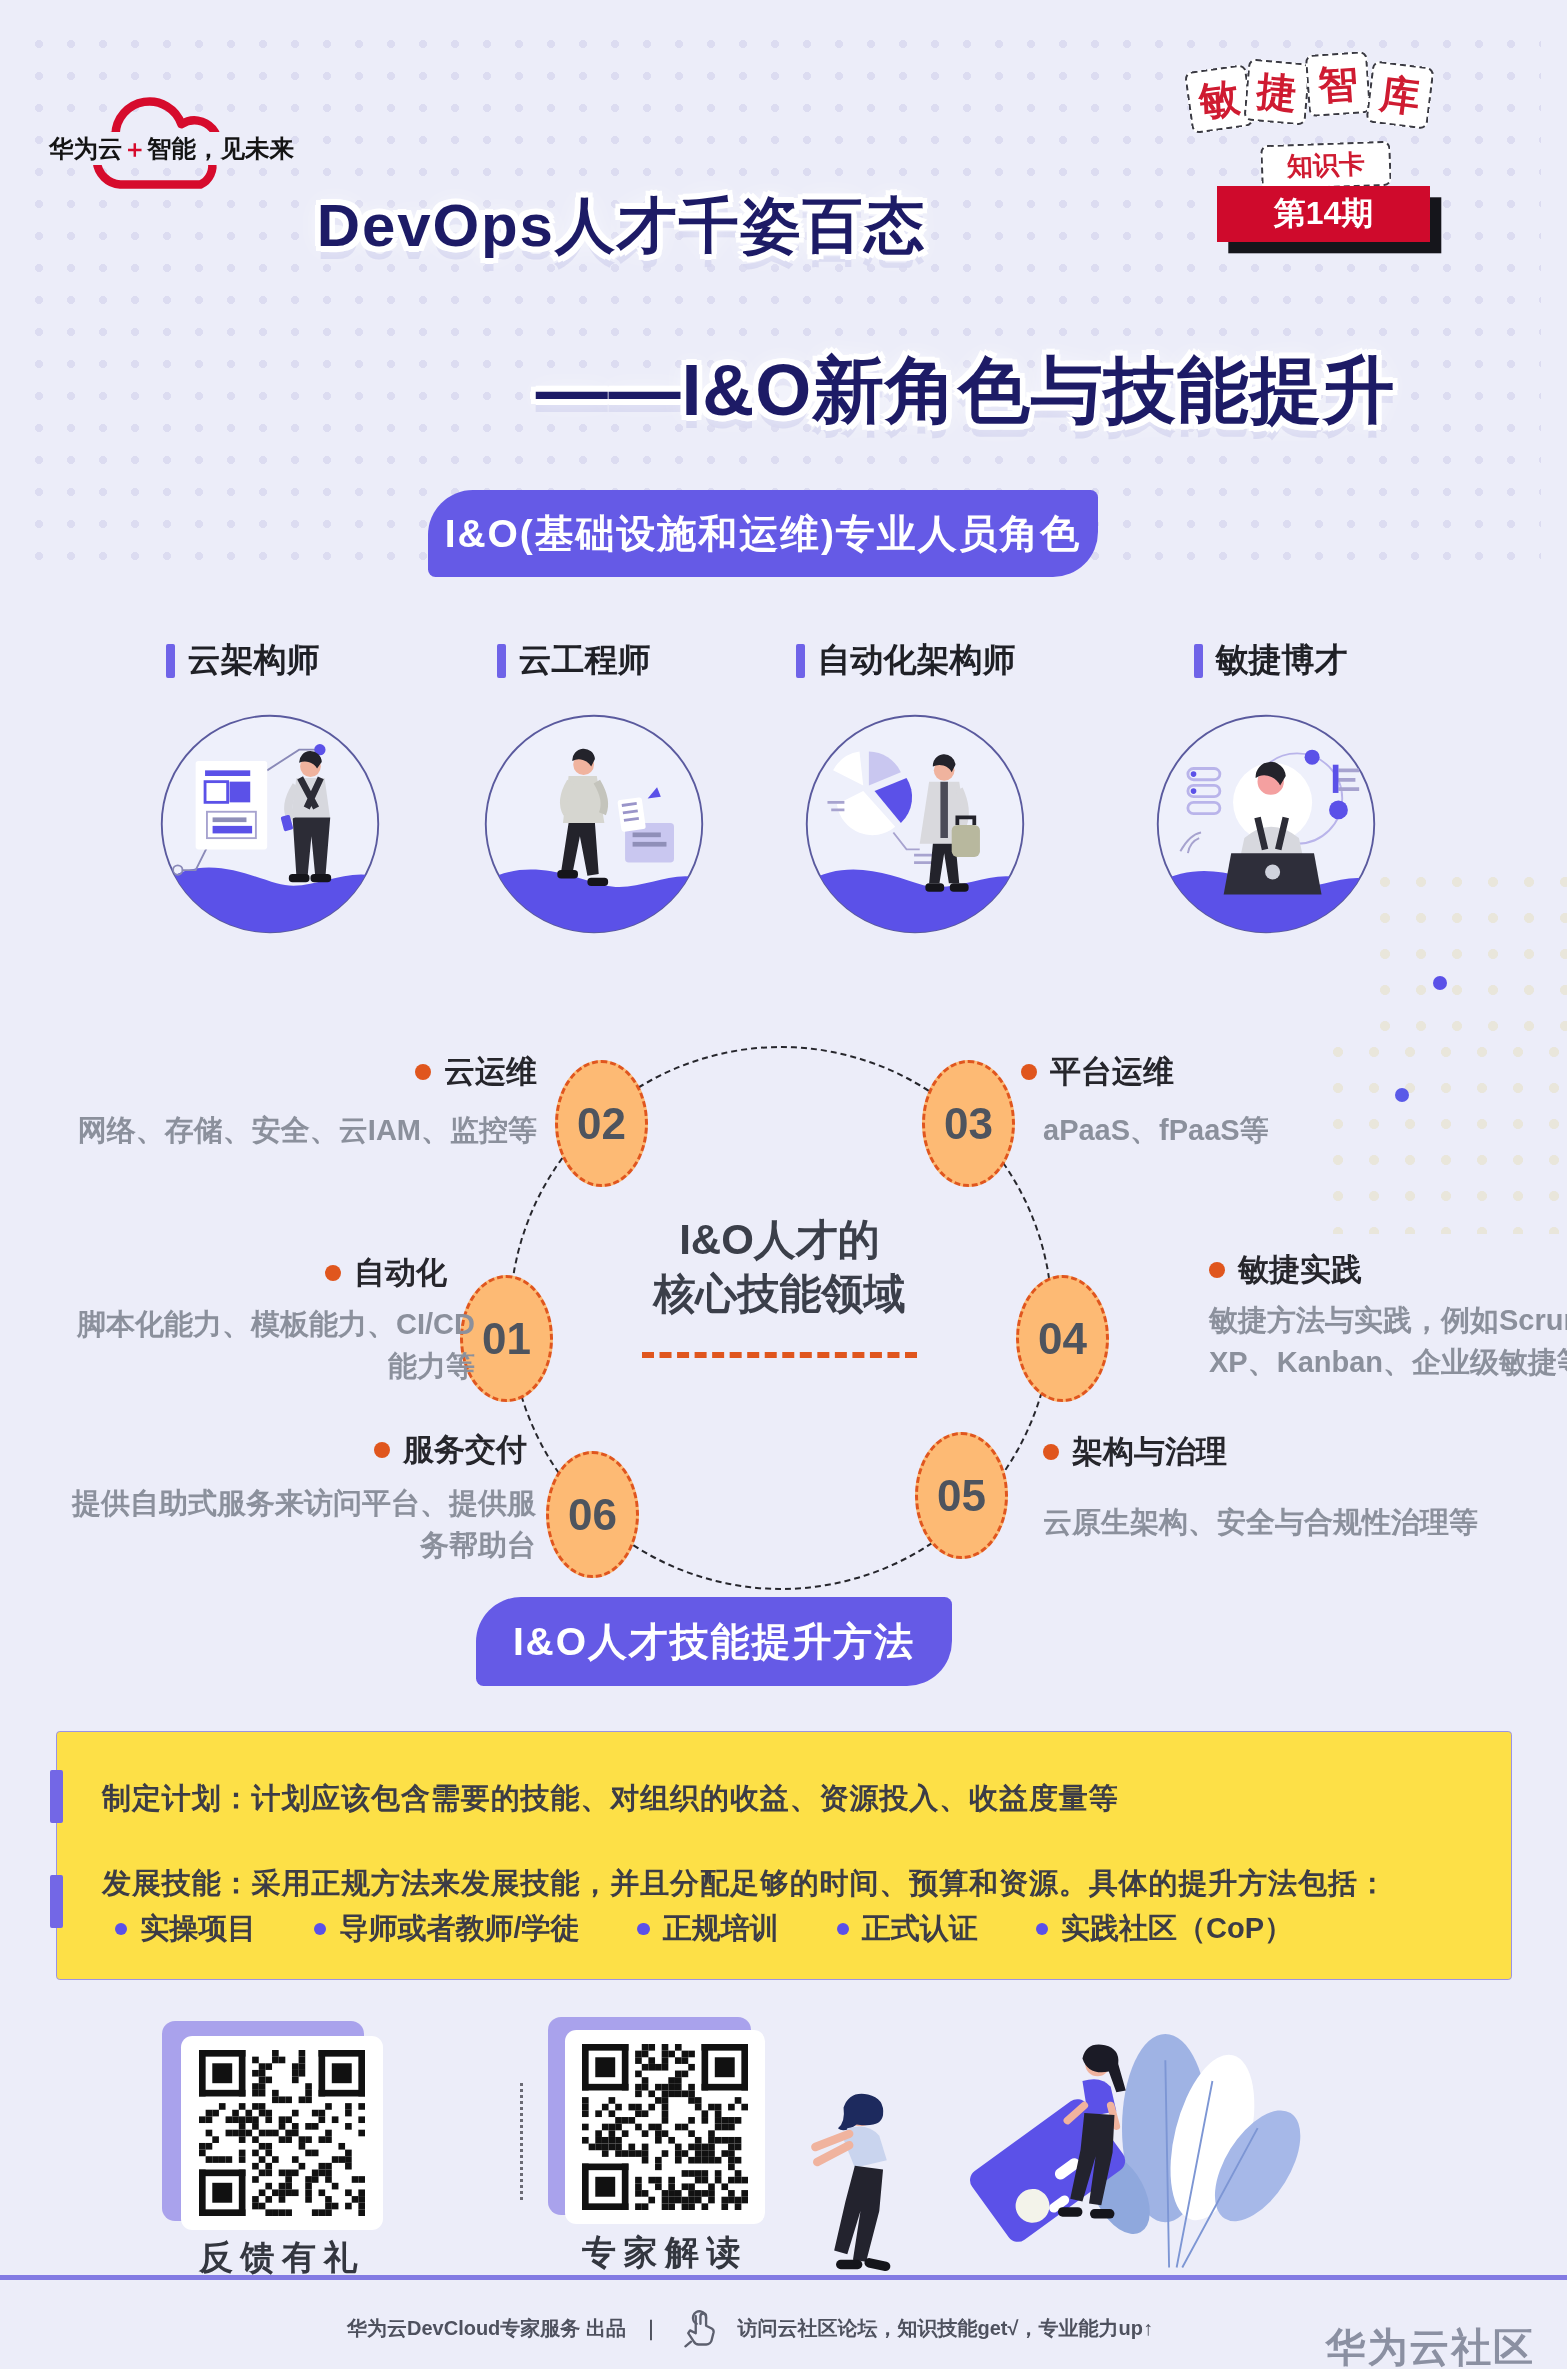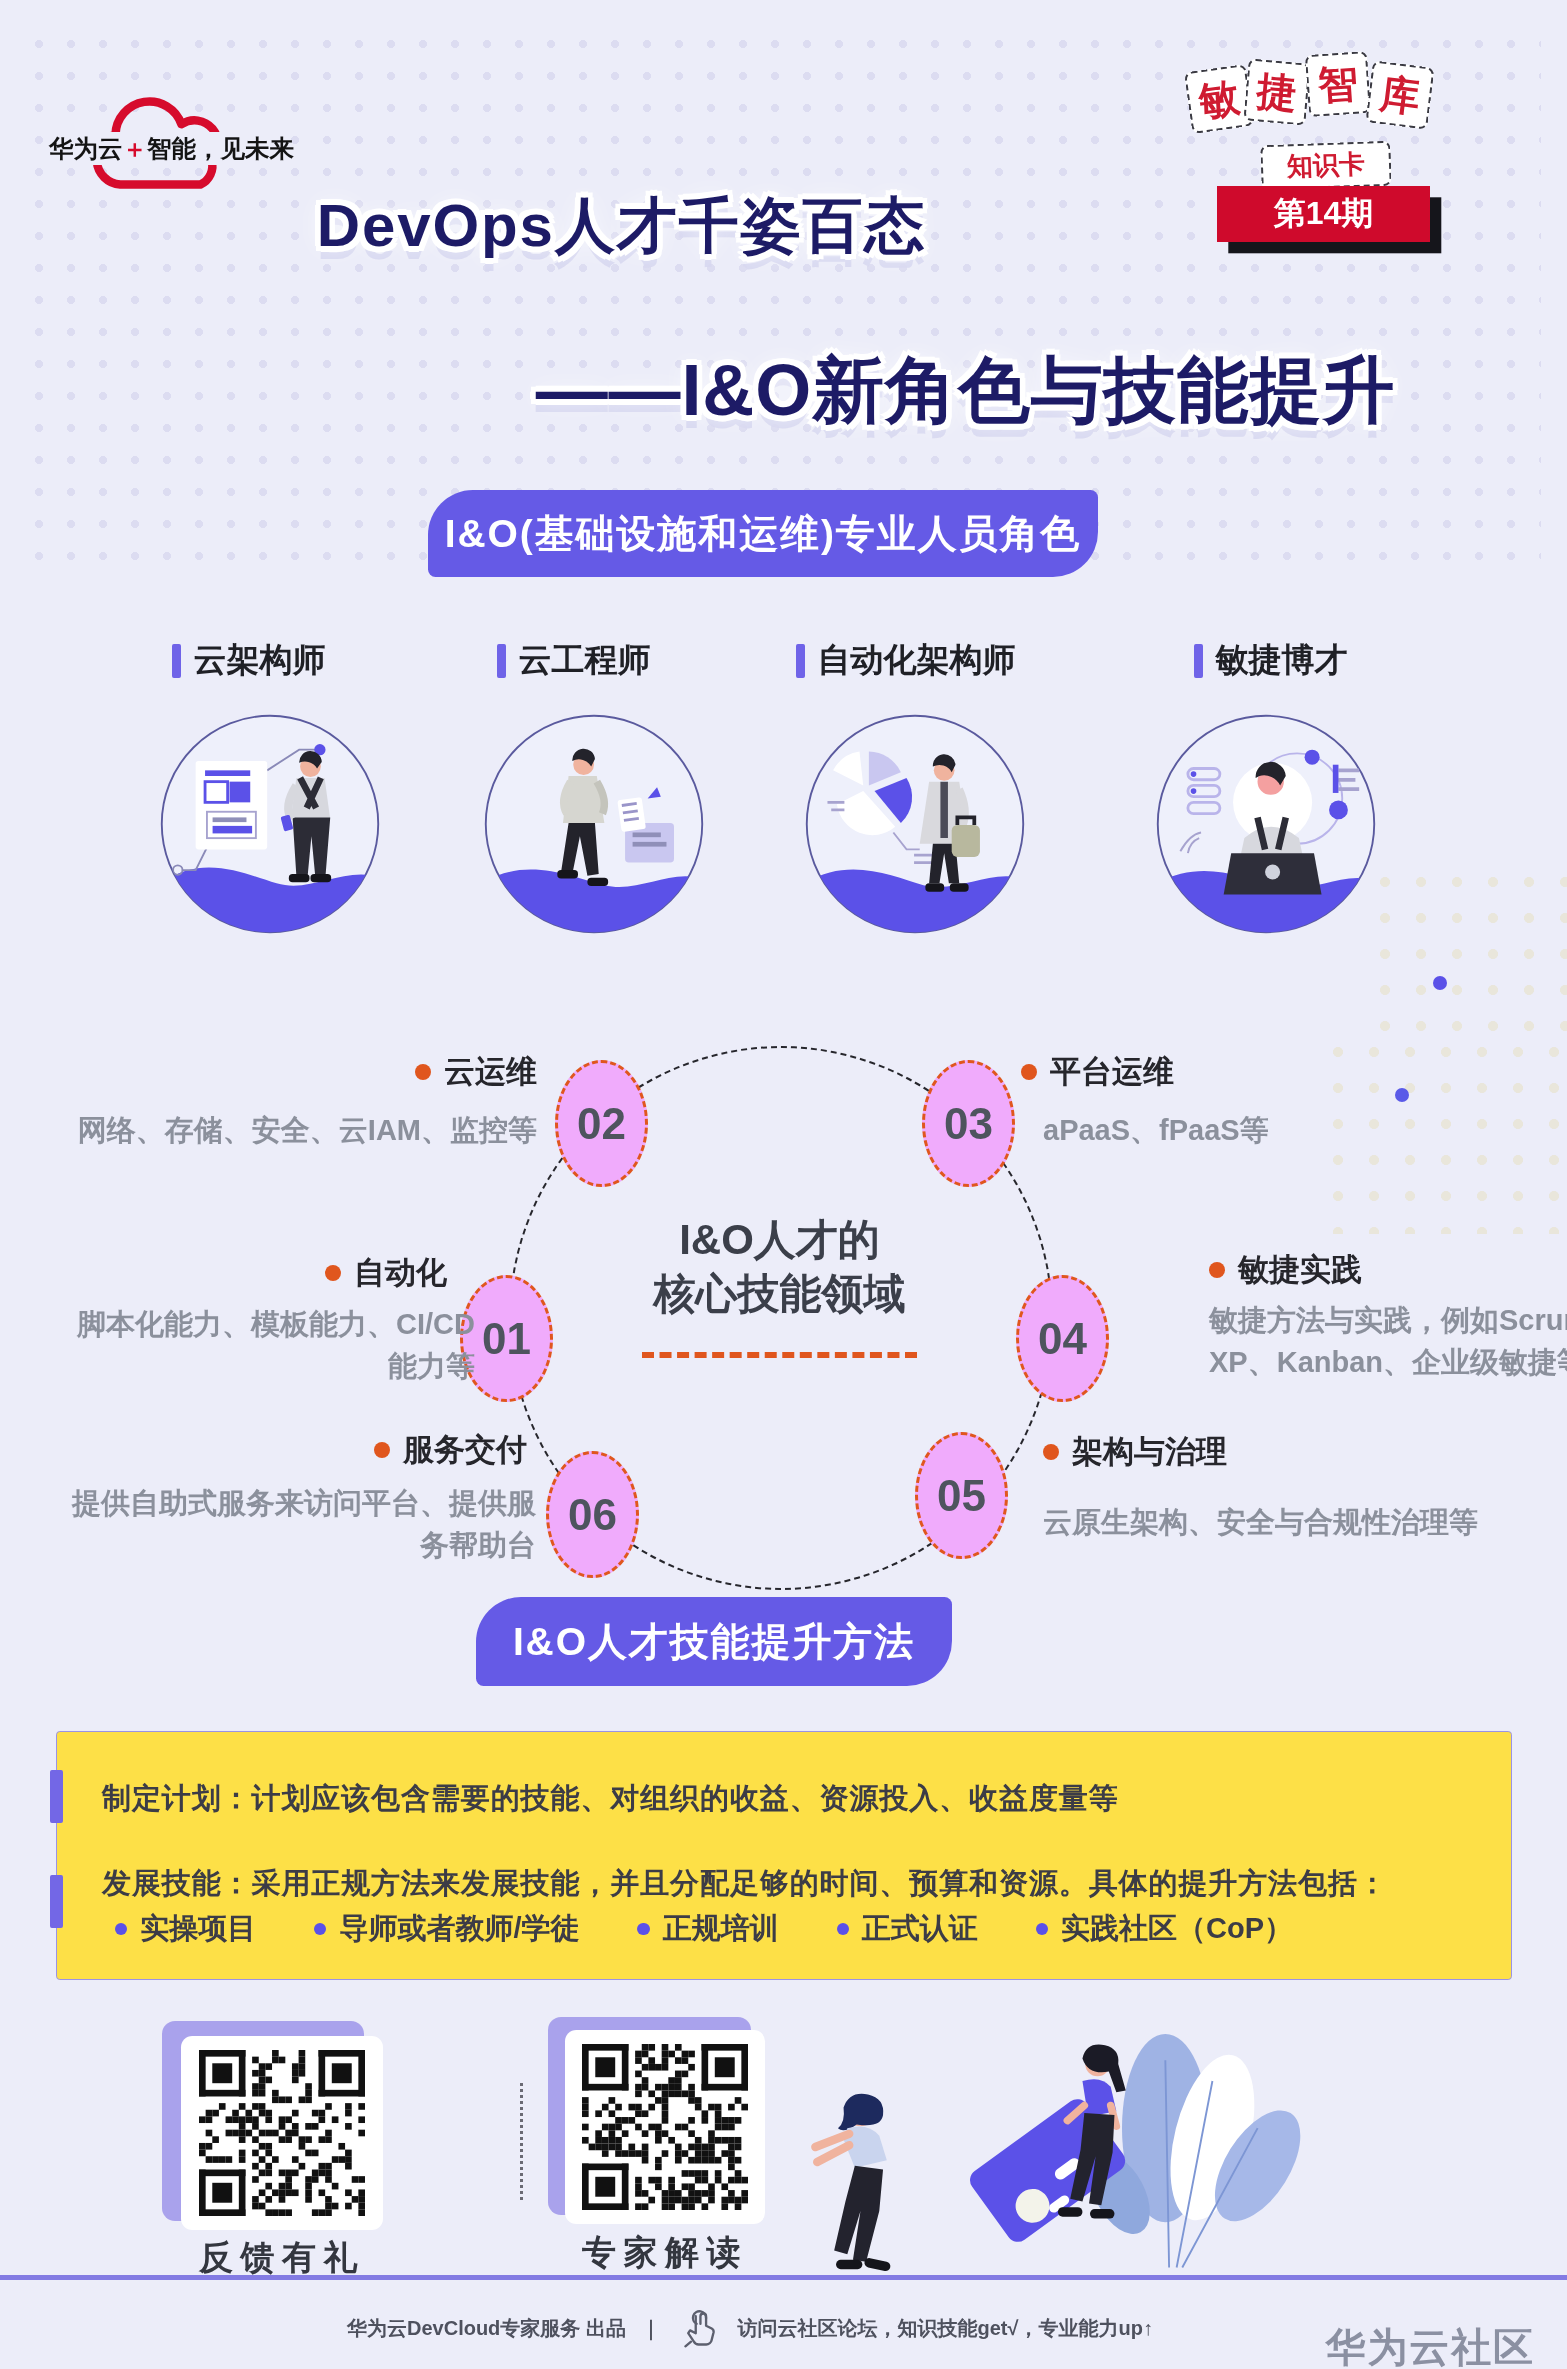--- a/index.html
+++ b/index.html
@@ -34,21 +34,21 @@
 
   
   .role{position:absolute;top:638px;display:flex;align-items:center;gap:13px;font-size:33px;font-weight:900;color:#1f2026;}
   .role-bar{width:8.5px;height:34px;background:#6f63e8;border-radius:1.9px;}
   .circle-ill{position:absolute;top:712px;width:224px;height:224px;}
 
   
   .big-dashed{position:absolute;left:509px;top:1046px;width:540px;height:540px;border:2.8px dashed #26262c;border-radius:50%;}
   .center-text{position:absolute;left:591px;top:1213px;width:377px;text-align:center;font-size:42px;font-weight:900;color:#3b3f4a;white-space:pre-line;line-height:1.28;}
   .center-underline{position:absolute;left:642px;top:1352px;width:275px;border-top:6.6px dashed #e0561e;}
-  .node{position:absolute;width:87px;height:121px;border:3.8px dashed #e0561e;border-radius:50%;background:#f0abfc;display:flex;align-items:center;justify-content:center;font-size:44px;font-weight:700;color:#4e545e;}
+  .node{position:absolute;width:87px;height:121px;border:3.8px dashed #e0561e;border-radius:50%;background:#fdba74;display:flex;align-items:center;justify-content:center;font-size:44px;font-weight:700;color:#4e545e;}
   .node-title{position:absolute;display:flex;align-items:center;gap:13px;font-size:31px;font-weight:900;color:#26262c;}
   .jend{justify-content:flex-end;}
   .dot-o{width:16px;height:16px;border-radius:50%;background:#e0561e;flex:0 0 auto;}
   .node-desc{position:absolute;font-size:29px;font-weight:700;color:#8b909c;line-height:1.45;white-space:pre-line;}
   .tr{text-align:right;}
 
   
   .mbox{position:absolute;left:56px;top:1731px;width:1454px;height:247px;border:1.9px solid #9a93e6;background:#fde047;border-radius:3.8px;}
   .mbar{position:absolute;left:-6.6px;width:12.2px;height:53px;background:#7367e6;border-radius:1.9px;}
   .mtext{position:absolute;left:45px;font-size:29px;font-weight:800;color:#3c3c46;letter-spacing:0.9px;}
@@ -103,21 +103,21 @@
   </div>
   <div class="issue">
       <span>第14期</span>
     </div>
 
   <div class="title1 cloudtxt">DevOps人才千姿百态</div>
   <div class="title2 cloudtxt">——I&amp;O新角色与技能提升</div>
 
   <div class="banner" style="left:428px;top:490px;width:670px;height:87px;font-size:39px;">I&amp;O(基础设施和运维)专业人员角色</div>
 
-  <div class="role" style="left:172px;">
+  <div class="role" style="left:166px;">
       <span class="role-bar"></span>
       <span>云架构师</span>
     </div>
   <div class="role" style="left:497px;">
       <span class="role-bar"></span>
       <span>云工程师</span>
     </div>
   <div class="role" style="left:796px;">
       <span class="role-bar"></span>
       <span>自动化架构师</span>

